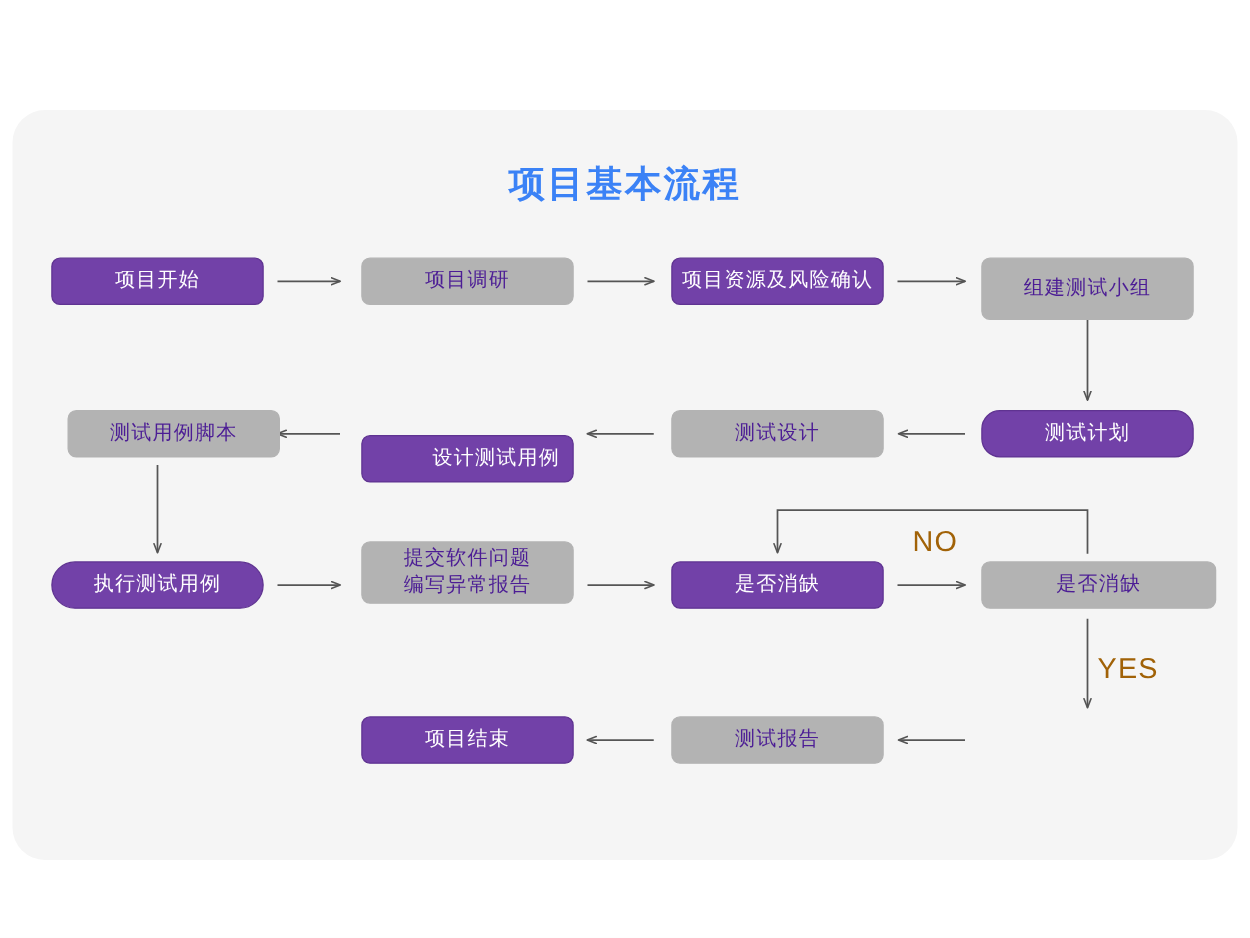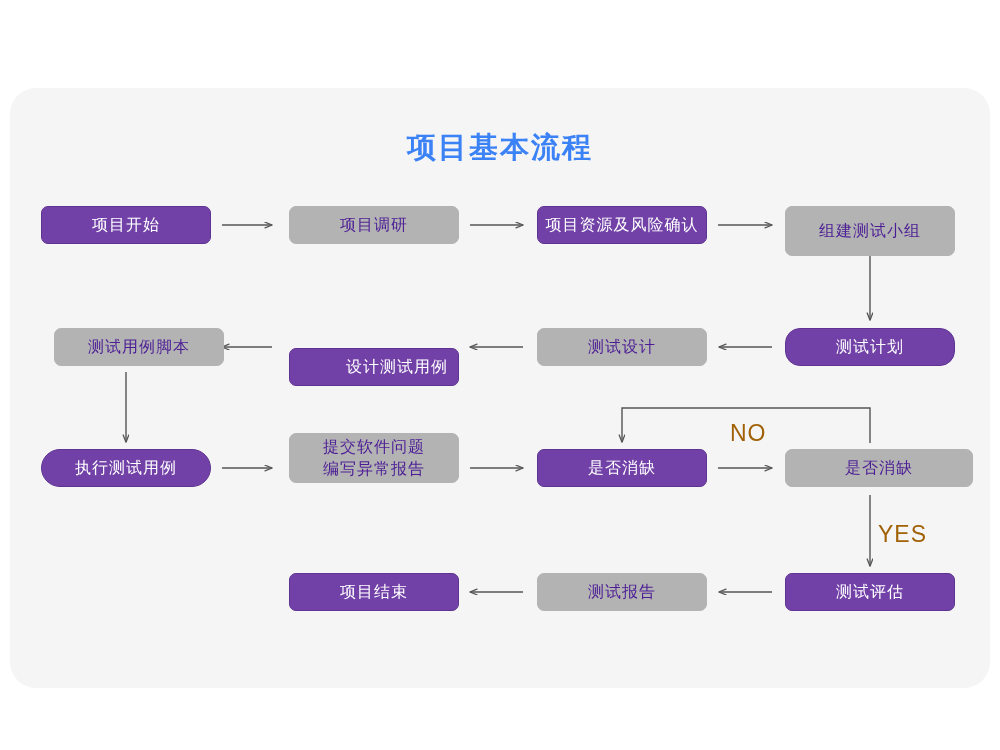--- a/index.html
+++ b/index.html
@@ -143,18 +143,17 @@
   <div class="node purple" style="left:785px; top:328px; width:170px; height:38px;border-radius:15px;">测试计划</div>
 
   <div class="node purple" style="left:41px;  top:449px; width:170px; height:38px;border-radius:19px;">执行测试用例</div>
   <div class="node gray" style="left:289px; top:433px; width:170px; height:50px;">提交软件问题
 编写异常报告</div>
   <div class="node purple" style="left:537px; top:449px; width:170px; height:38px;">是否消缺</div>
   <div class="node gray" style="left:785px; top:449px; width:188px; height:38px;">是否消缺</div>
 
   <div class="node purple" style="left:289px; top:573px; width:170px; height:38px;">项目结束</div>
   <div class="node gray" style="left:537px; top:573px; width:170px; height:38px;">测试报告</div>
-  <div class="node purple" style="left:785px; top:573px; width:170px; height:38px;">测试评估</div>
 
   <div class="edge-label" style="left:730px; top:420px;">NO</div>
   <div class="edge-label" style="left:878px; top:521px;">YES</div>
 
 </div>
 
 </body></html>

